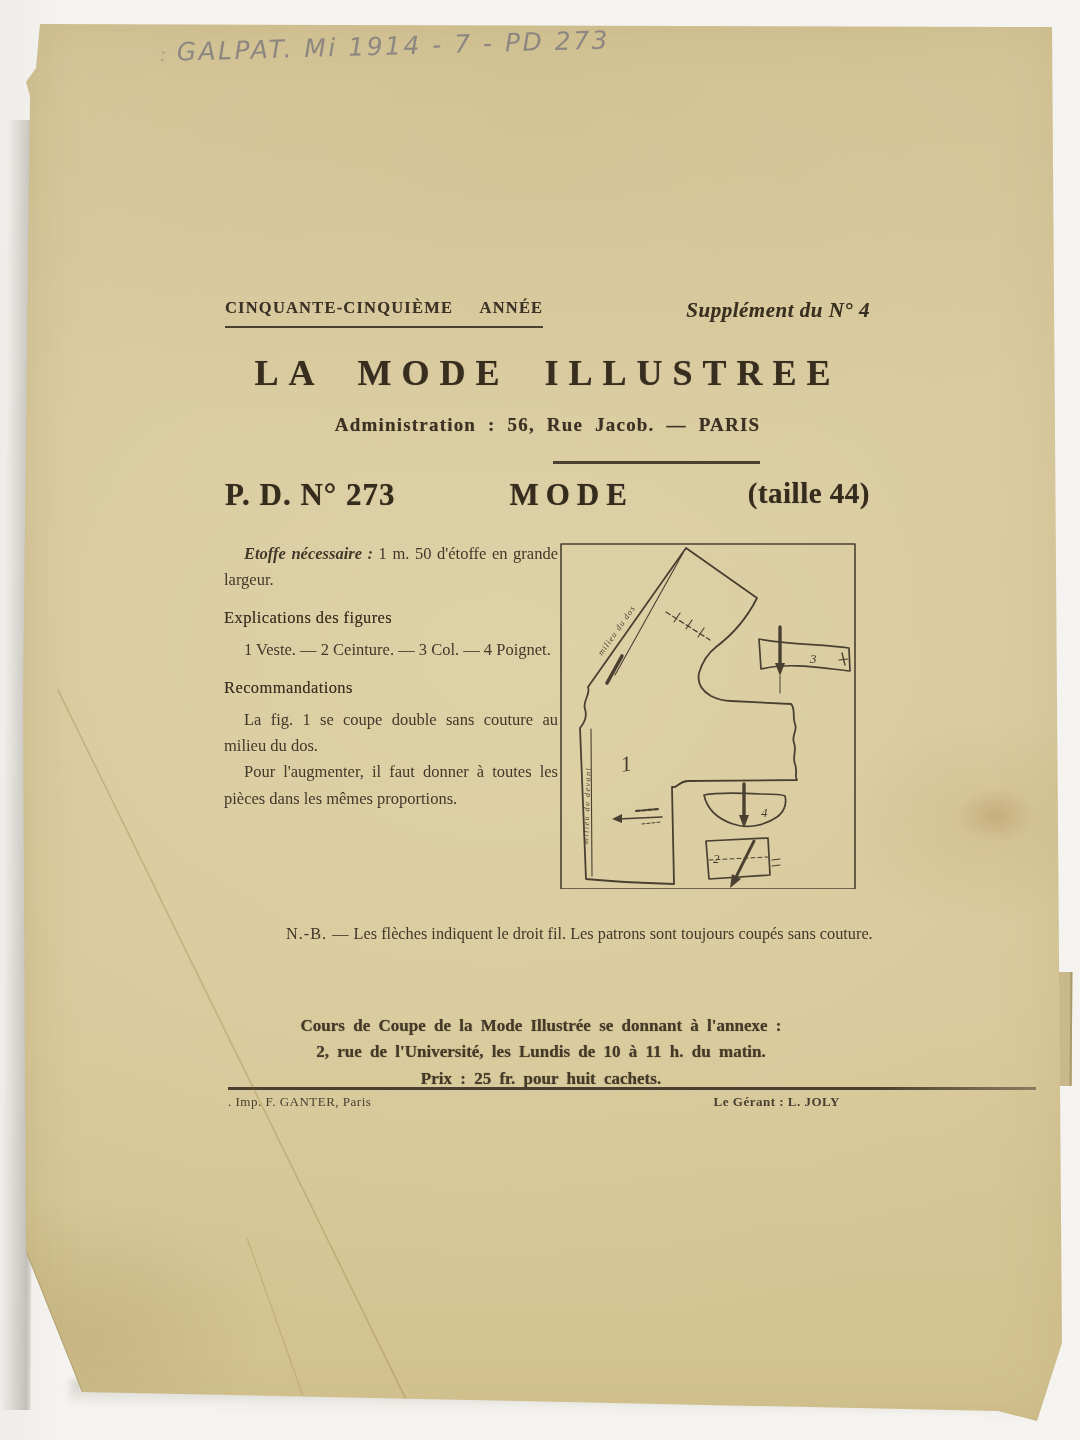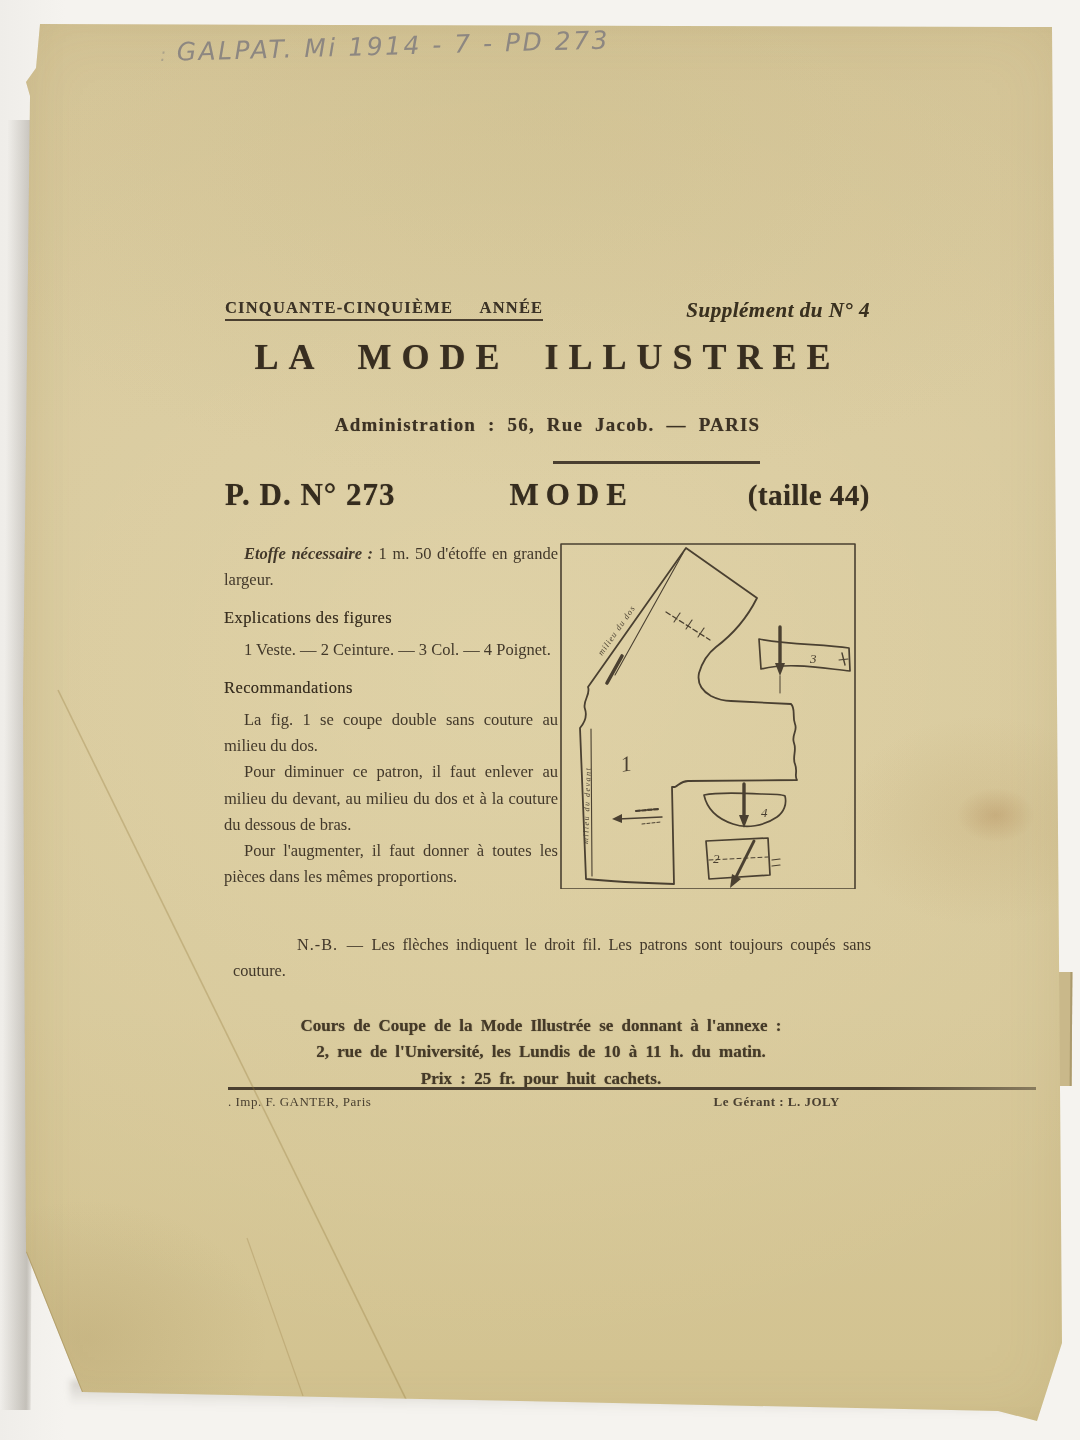--- a/index.html
+++ b/index.html
@@ -43,56 +43,56 @@
     font-size:25px;letter-spacing:2.5px;color:#8d8781;
     transform:rotate(-1.6deg);white-space:nowrap;
   }
   .annotation .mark{opacity:.55;margin-right:8px;font-size:18px;}
   
   .ink{color:#42382a;}
   
   .masthead{position:absolute;left:225px;top:298px;width:645px;display:flex;
     justify-content:space-between;align-items:flex-start;}
   .annee{font-size:16.5px;font-weight:bold;letter-spacing:1.2px;word-spacing:22px;
-    color:#3c3326;border-bottom:2px solid #4a3f30;padding-bottom:1px;
+    color:#3c3326;border-bottom:2px solid #4a3f30;padding-bottom:8px;
     text-shadow:0 0 .6px rgba(66,56,42,.5);}
   .supplement{font-size:21px;font-weight:bold;font-style:italic;color:#39301f;
     letter-spacing:.5px;text-shadow:0 0 .6px rgba(66,56,42,.55);}
   .title{
-    position:absolute;left:225px;top:336px;width:645px;text-align:center;
+    position:absolute;left:225px;top:352px;width:645px;text-align:center;
     font-size:36px;font-weight:bold;letter-spacing:10px;word-spacing:16px;
     color:#38topic2e20;color:#382e20;margin:0;text-shadow:0 0 .8px rgba(56,46,32,.6);
   }
   .admin{position:absolute;left:225px;top:414px;width:645px;text-align:center;
     font-size:19px;font-weight:bold;letter-spacing:1.2px;word-spacing:6px;
     color:#3c3224;text-shadow:0 0 .7px rgba(60,50,36,.55);}
   .rule-short{position:absolute;left:553px;top:461px;width:207px;height:2.5px;
     background:#4a3f30;}
   
   .pattern-row{position:absolute;left:225px;top:477px;width:645px;display:flex;
-    justify-content:space-between;align-items:center;color:#352c1e;
+    justify-content:space-between;align-items:flex-start;color:#352c1e;
     text-shadow:0 0 .8px rgba(53,44,30,.6);gap:12px;}
   .pat-num{font-size:31px;font-weight:bold;letter-spacing:1px;}
   .pat-name{font-size:31px;font-weight:bold;letter-spacing:7px;}
   .pat-size{font-size:29px;font-weight:bold;letter-spacing:.5px;}
   
   .left-col{position:absolute;left:224px;top:541px;width:334px;
     font-size:16.5px;line-height:1.58;color:#42382a;text-align:justify;}
   .left-col p{margin:0;}
   .p-indent{text-indent:20px;}
   .bi{font-weight:bold;font-style:italic;}
   .col-head{font-weight:normal;margin:12px 0 6px 0 !important;
     color:#392f20;text-shadow:0 0 .6px rgba(57,47,32,.55);letter-spacing:.4px;}
   
   .diagram{position:absolute;left:558px;top:532px;width:300px;height:357px;}
   .diagram svg{width:100%;height:100%;}
   
   .nb{position:absolute;left:222px;top:921px;width:660px;font-size:16.3px;
     line-height:1.6;color:#42382a;text-align:justify;}
-  .nb p{margin:11px;}
+  .nb p{margin:0;}
   .nb .lead-indent{text-indent:64px;}
   .nb-label{letter-spacing:1px;}
   .course{position:absolute;left:216px;top:1013px;width:650px;text-align:center;
     font-size:17px;font-weight:bold;line-height:1.55;color:#453a28;
     text-shadow:0 0 1px rgba(69,58,40,.7);word-spacing:4px;}
   
   .footer-rule{position:absolute;left:228px;top:1087px;width:808px;height:2.5px;
     background:linear-gradient(90deg,#4a3f30 0%,#4a3f30 80%,rgba(74,63,48,.55) 100%);}
   .footer-row{position:absolute;left:228px;top:1094px;width:808px;
     display:flex;justify-content:space-between;font-size:13px;color:#4a4031;
@@ -127,21 +127,20 @@
     <span class="pat-size">(taille 44)</span>
   </div>
 
   <div class="left-col">
     <p class="p-indent"><span class="bi">Etoffe nécessaire :</span>
       <span>1 m. 50 d'étoffe en grande largeur.</span></p>
     <p class="col-head">Explications des figures</p>
     <p class="p-indent">1 Veste. — 2 Ceinture. — 3 Col. — 4 Poignet.</p>
     <p class="col-head">Recommandations</p>
     <p class="p-indent">La fig. 1 se coupe double sans couture au milieu du dos.</p>
-    <p class="p-indent">Pour diminuer ce patron, il faut enlever au milieu du devant, au milieu du dos et à la couture du dessous de bras.</p>
     <p class="p-indent">Pour l'augmenter, il faut donner à toutes les pièces dans les mêmes proportions.</p>
   </div>
 
   <div class="diagram">
     <svg viewBox="0 0 300 357" xmlns="http://www.w3.org/2000/svg" fill="none" stroke="#4a4031" stroke-linejoin="round" stroke-linecap="round">
       <rect x="3" y="12" width="294" height="345" stroke-width="1.6"></rect>
 
       <path stroke-width="1.8" d="
         M128,16 L199,66
         C186,92 170,106 158,115

